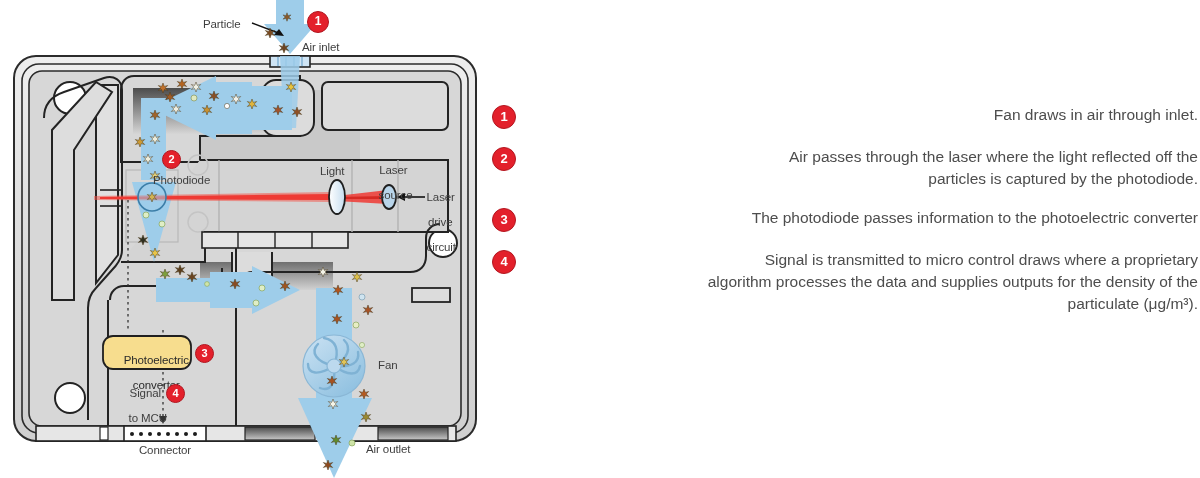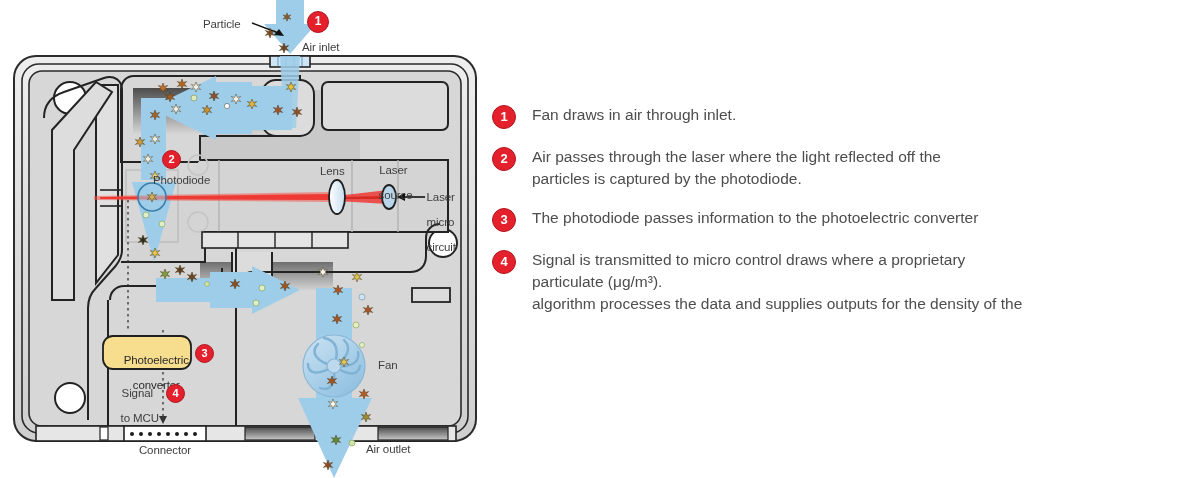--- a/index.html
+++ b/index.html
@@ -60,20 +60,21 @@
     color:#fff;font-size:13px;font-weight:bold;
     line-height:21px;text-align:center;
     margin-top:1px;
   }
   .step-text{
     flex:1 1 auto;
     margin-left:16px;
     font-size:15.5px;
     line-height:22px;
     color:#4d4d4d;
+    text-align:right;
   }
   .step-text .ln{display:block;white-space:nowrap;}
 </style>
 </head>
 <body>
 
 <div id="root">
 
   <div id="diagram">
     <svg width="490" height="478" viewBox="0 0 490 478" xmlns="http://www.w3.org/2000/svg">
@@ -445,40 +446,40 @@
           </g>
       </g>
     </svg>
 
     <div class="dlabel" style="left:203px;top:18px;">Particle</div>
 
     <div class="dlabel" style="left:302px;top:41px;">Air inlet</div>
 
     <div class="dlabel" style="left:153px;top:174px;">Photodiode</div>
 
-    <div class="dlabel" style="left:320px;top:165px;">Lens</div>
+    <div class="dlabel" style="left:320px;top:165px;">Light</div>
 
     <div class="dlabel c" style="left:360px;top:151px;width:48px;">
       <span>Laser</span><br>
       <span>source</span>
     </div>
 
     <div class="dlabel c" style="left:408px;top:178px;width:46px;">
       <span>Laser</span><br>
-      <span>micro</span><br>
+      <span>drive</span><br>
       <span>circuit</span>
     </div>
 
 
     <div class="dlabel c" style="left:104px;top:341px;width:86px;color:#2b2b2b;">
       <span>Photoelectric</span><br>
       <span>converter</span>
     </div>
 
-    <div class="dlabel c" style="left:94px;top:374px;width:52px;padding-left:8px;">
+    <div class="dlabel c" style="left:110px;top:374px;width:52px;">
       <span>Signal</span><br>
       <span>to MCU</span>
     </div>
 
     <div class="dlabel c" style="left:124px;top:444px;width:82px;">Connector</div>
 
     <div class="dlabel" style="left:378px;top:359px;">Fan</div>
 
     <div class="dlabel" style="left:366px;top:443px;">Air outlet</div>
 
@@ -509,20 +510,20 @@
       <div class="step-badge">3</div>
       <div class="step-text">
         <span class="ln">The photodiode passes information to the photoelectric converter</span>
       </div>
     </div>
 
     <div class="step">
       <div class="step-badge">4</div>
       <div class="step-text">
         <span class="ln">Signal is transmitted to micro control draws where a proprietary</span>
+        <span class="ln">algorithm processes the data and supplies outputs for the density of the</span>
         <span class="ln">particulate (μg/m³).</span>
-        <span class="ln">algorithm processes the data and supplies outputs for the density of the</span>
       </div>
     </div>
 
   </div>
 
 </div>
 
 </body></html>

